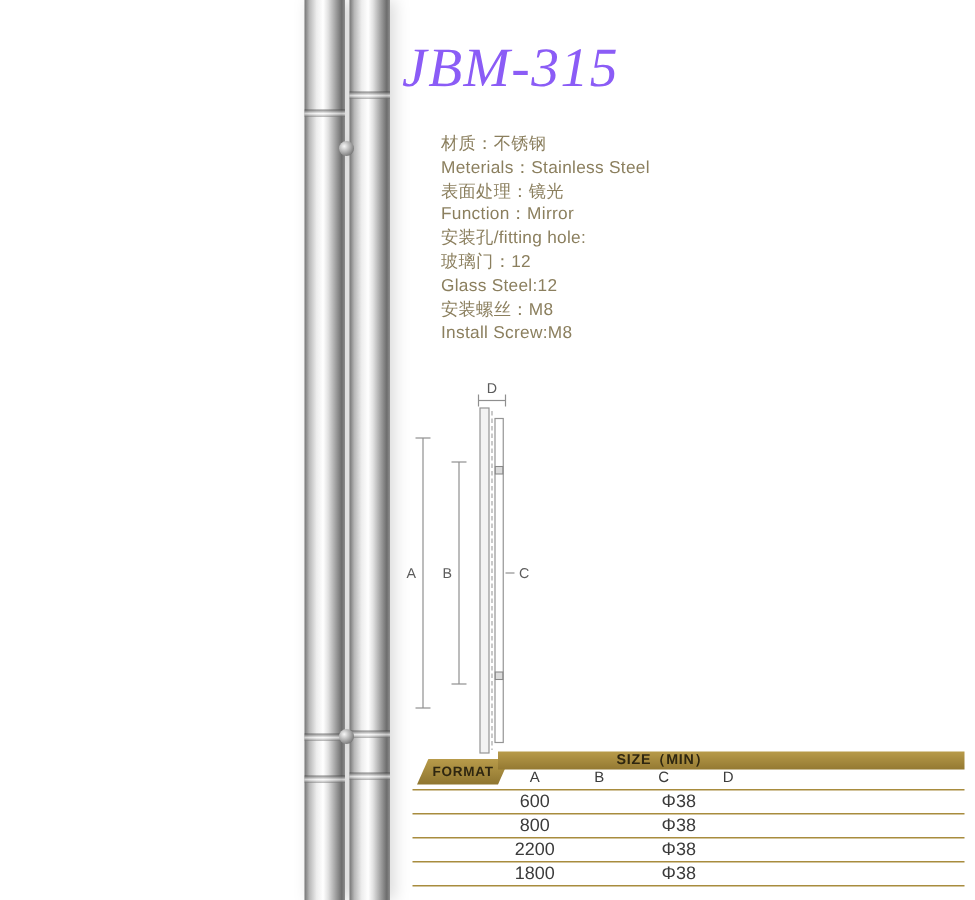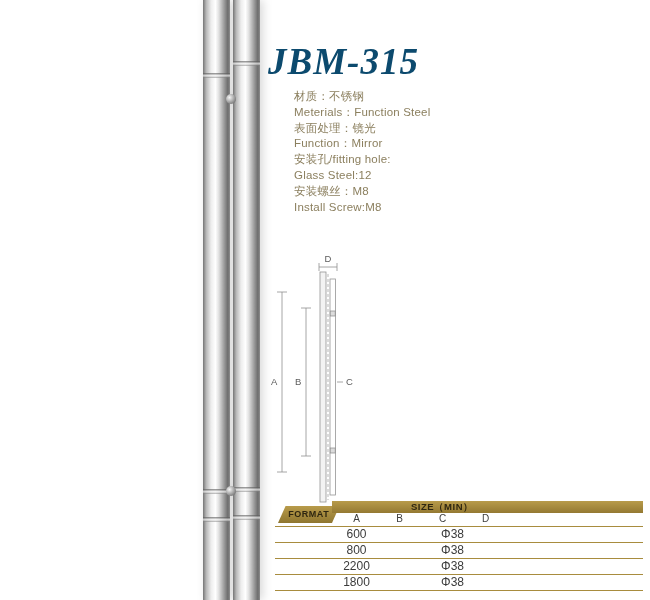--- a/index.html
+++ b/index.html
@@ -21,23 +21,23 @@
   .tube-left{left:0;}
   .tube-right{left:30px;}
   .seam{position:absolute;left:0;width:100%;height:5px;
         background:linear-gradient(180deg,rgba(55,55,55,.60),rgba(255,255,255,.65) 55%,rgba(80,80,80,.45));}
   .bolt{position:absolute;width:10px;height:10px;border-radius:50%;z-index:3;
         background:radial-gradient(circle at 35% 35%,#f6f6f6,#9c9c9c 55%,#4f4f4f);}
   .bolt-top{left:23px;top:94px;}
   .bolt-bottom{left:23px;top:486px;}
 
   
-  .title{position:absolute;left:268px;top:40px;
+  .title{position:absolute;left:268px;top:24px;
          font-family:"Liberation Serif","DejaVu Serif",serif;
-         font-style:italic;font-weight:bold;font-size:37px;color:#0c4a6e;letter-spacing:1px;}
+         font-style:italic;font-weight:normal;font-size:37px;color:#8b5cf6;letter-spacing:1px;}
 
   
   .specs{position:absolute;left:271px;top:89px;width:300px;margin-left:23px;}
   .spec{font-size:11.5px;line-height:15.8px;color:var(--spec_text);letter-spacing:.2px;}
 
   
   .diagram{position:absolute;left:262px;top:252px;width:110px;height:260px;}
   .diagram svg{width:100%;height:100%;}
   .dim-line{stroke:var(--line_gray);stroke-width:.8;fill:none;}
   .dim-dash{stroke:#9a9a9a;stroke-width:.7;stroke-dasharray:3 2;fill:none;}
@@ -76,24 +76,25 @@
       <div class="seam" style="top:515px"></div>
     </div>
     <div class="bolt bolt-top"></div>
     <div class="bolt bolt-bottom"></div>
   </div>
 
   <h1 class="title">JBM-315</h1>
 
   <div class="specs">
     <div class="spec">材质：不锈钢</div>
-    <div class="spec">Meterials：Function Steel</div>
+    <div class="spec">Meterials：Stainless Steel</div>
     <div class="spec">表面处理：镜光</div>
     <div class="spec">Function：Mirror</div>
     <div class="spec">安装孔/fitting hole:</div>
+    <div class="spec">玻璃门：12</div>
     <div class="spec">Glass Steel:12</div>
     <div class="spec">安装螺丝：M8</div>
     <div class="spec">Install Screw:M8</div>
   </div>
 
   <div class="diagram">
     <svg viewBox="0 0 110 260">
 
       <text class="dim-label" x="66" y="10" text-anchor="middle">D</text>
       <line class="dim-line" x1="57" y1="15" x2="75" y2="15"></line>

